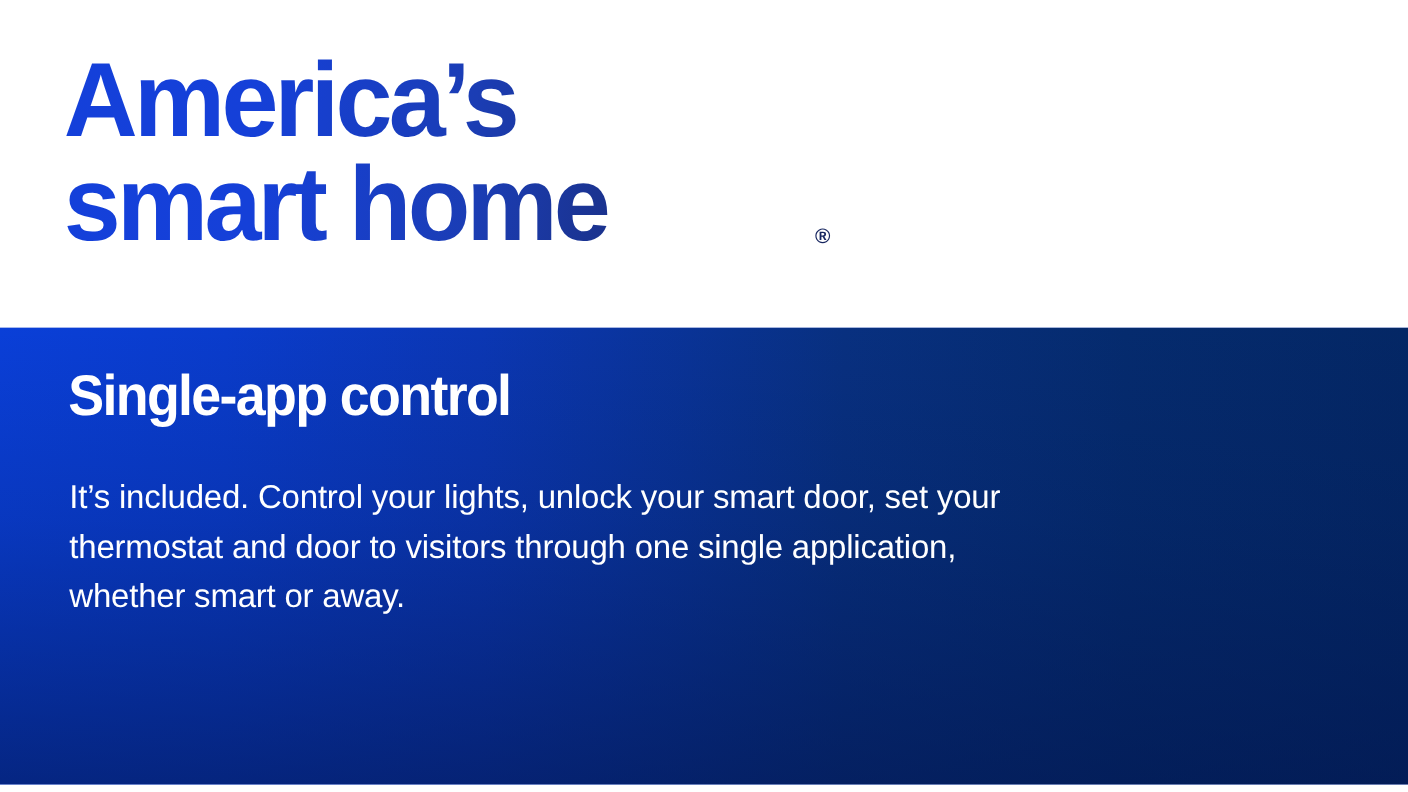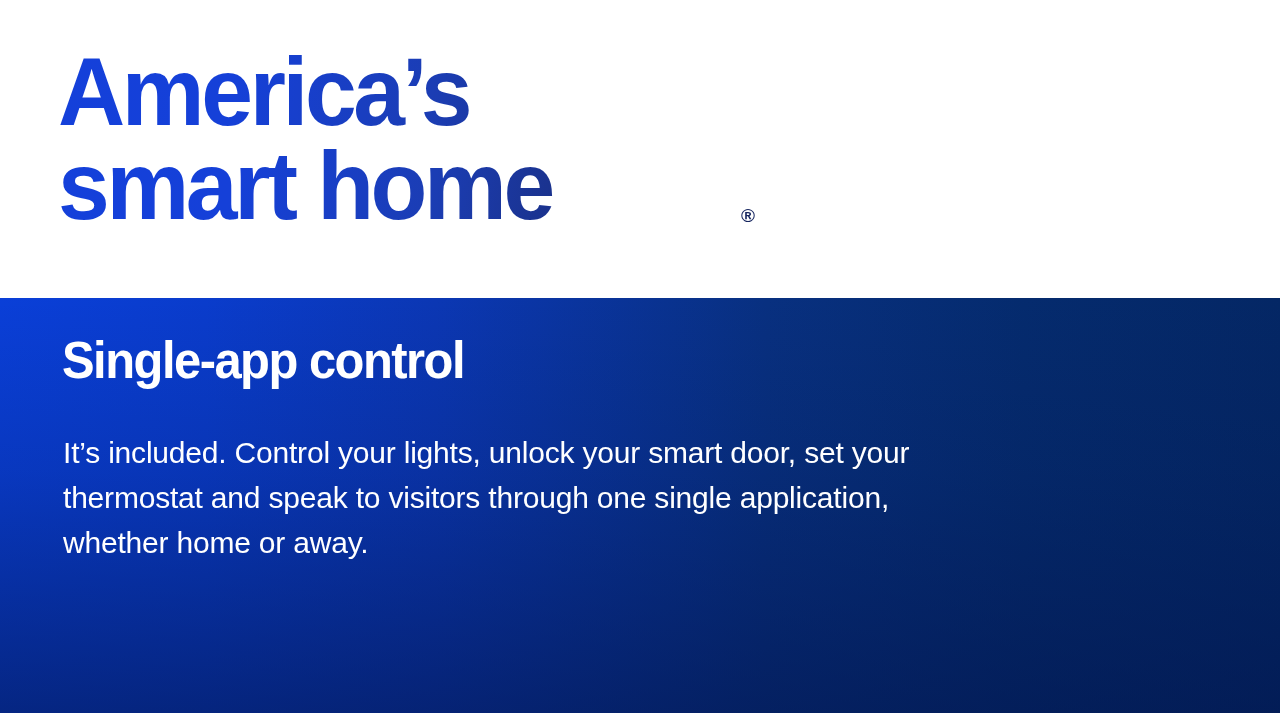--- a/index.html
+++ b/index.html
@@ -124,18 +124,18 @@
       <span class="brand-reg">®</span>
     </div>
   </div>
 
   <div class="blue-panel">
 
     <div class="panel-heading">Single-app control</div>
 
     <div class="panel-body">
       <span class="body-line">It’s included. Control your lights, unlock your smart door, set your</span>
-      <span class="body-line">thermostat and speak to visitors through one single application,</span>
-      <span class="body-line">whether home or away.</span>
+      <span class="body-line">thermostat and door to visitors through one single application,</span>
+      <span class="body-line">whether smart or away.</span>
     </div>
 
   </div>
 </div>
 
 </body></html>

